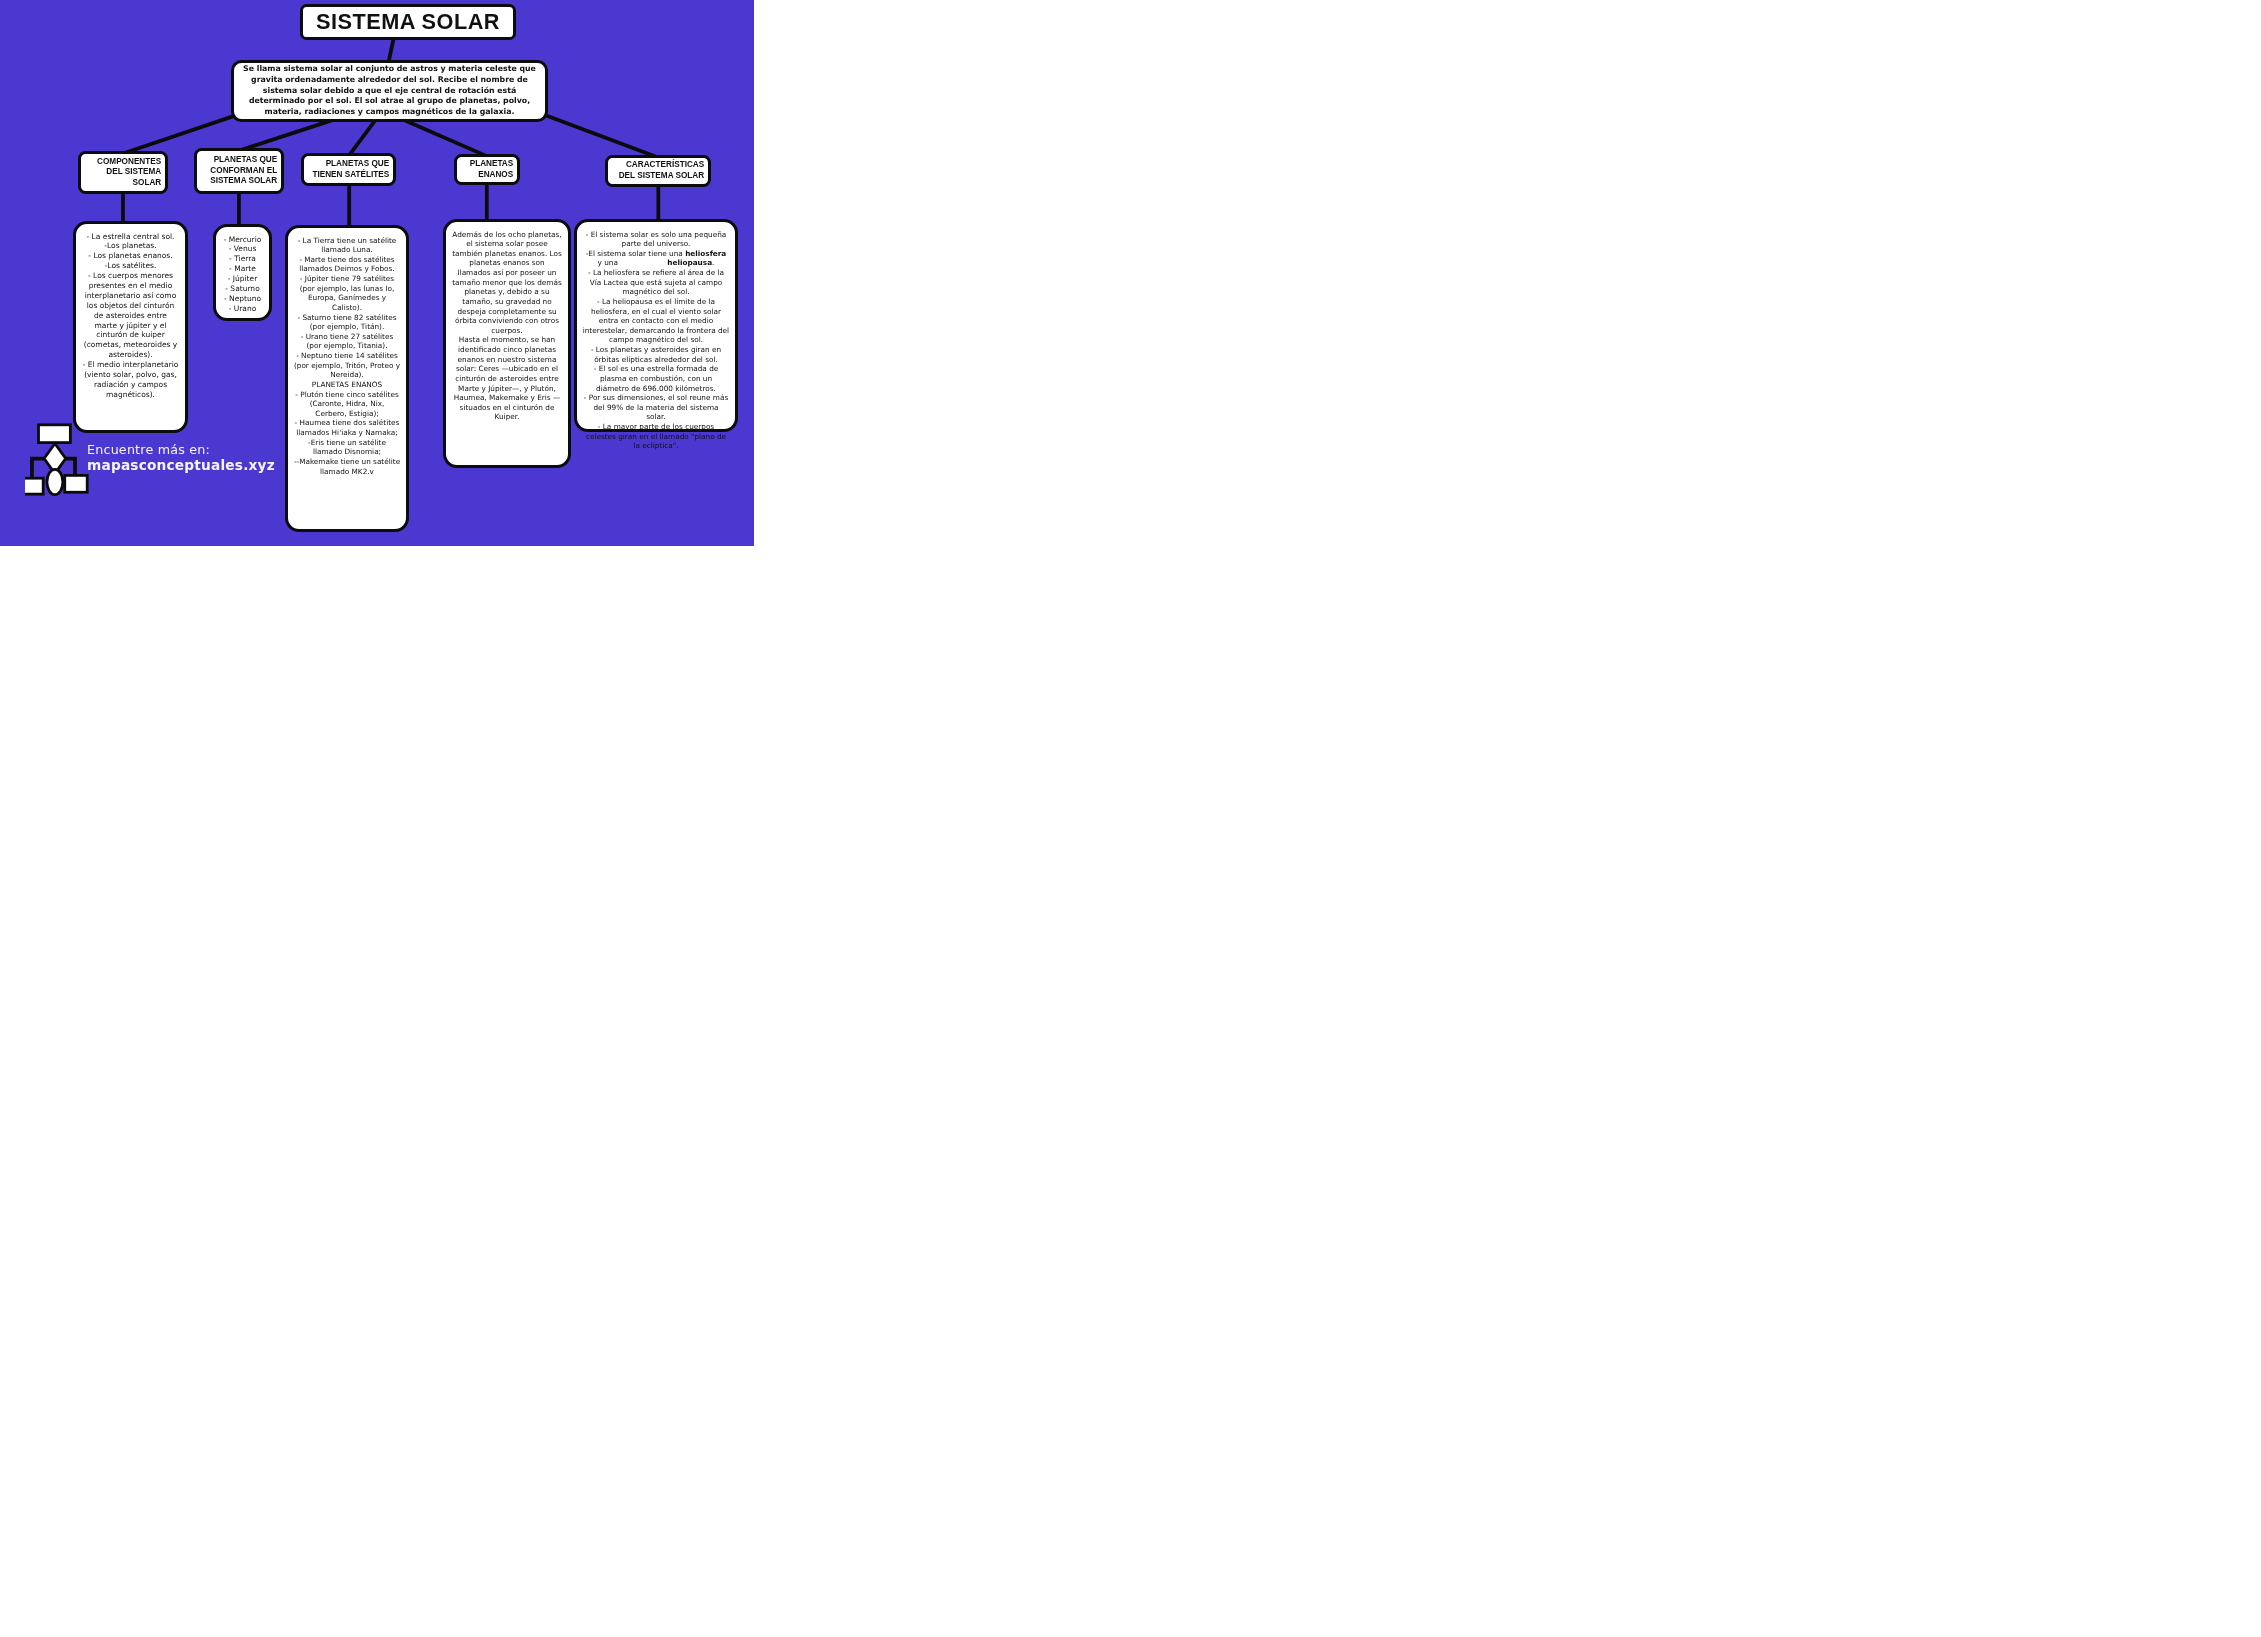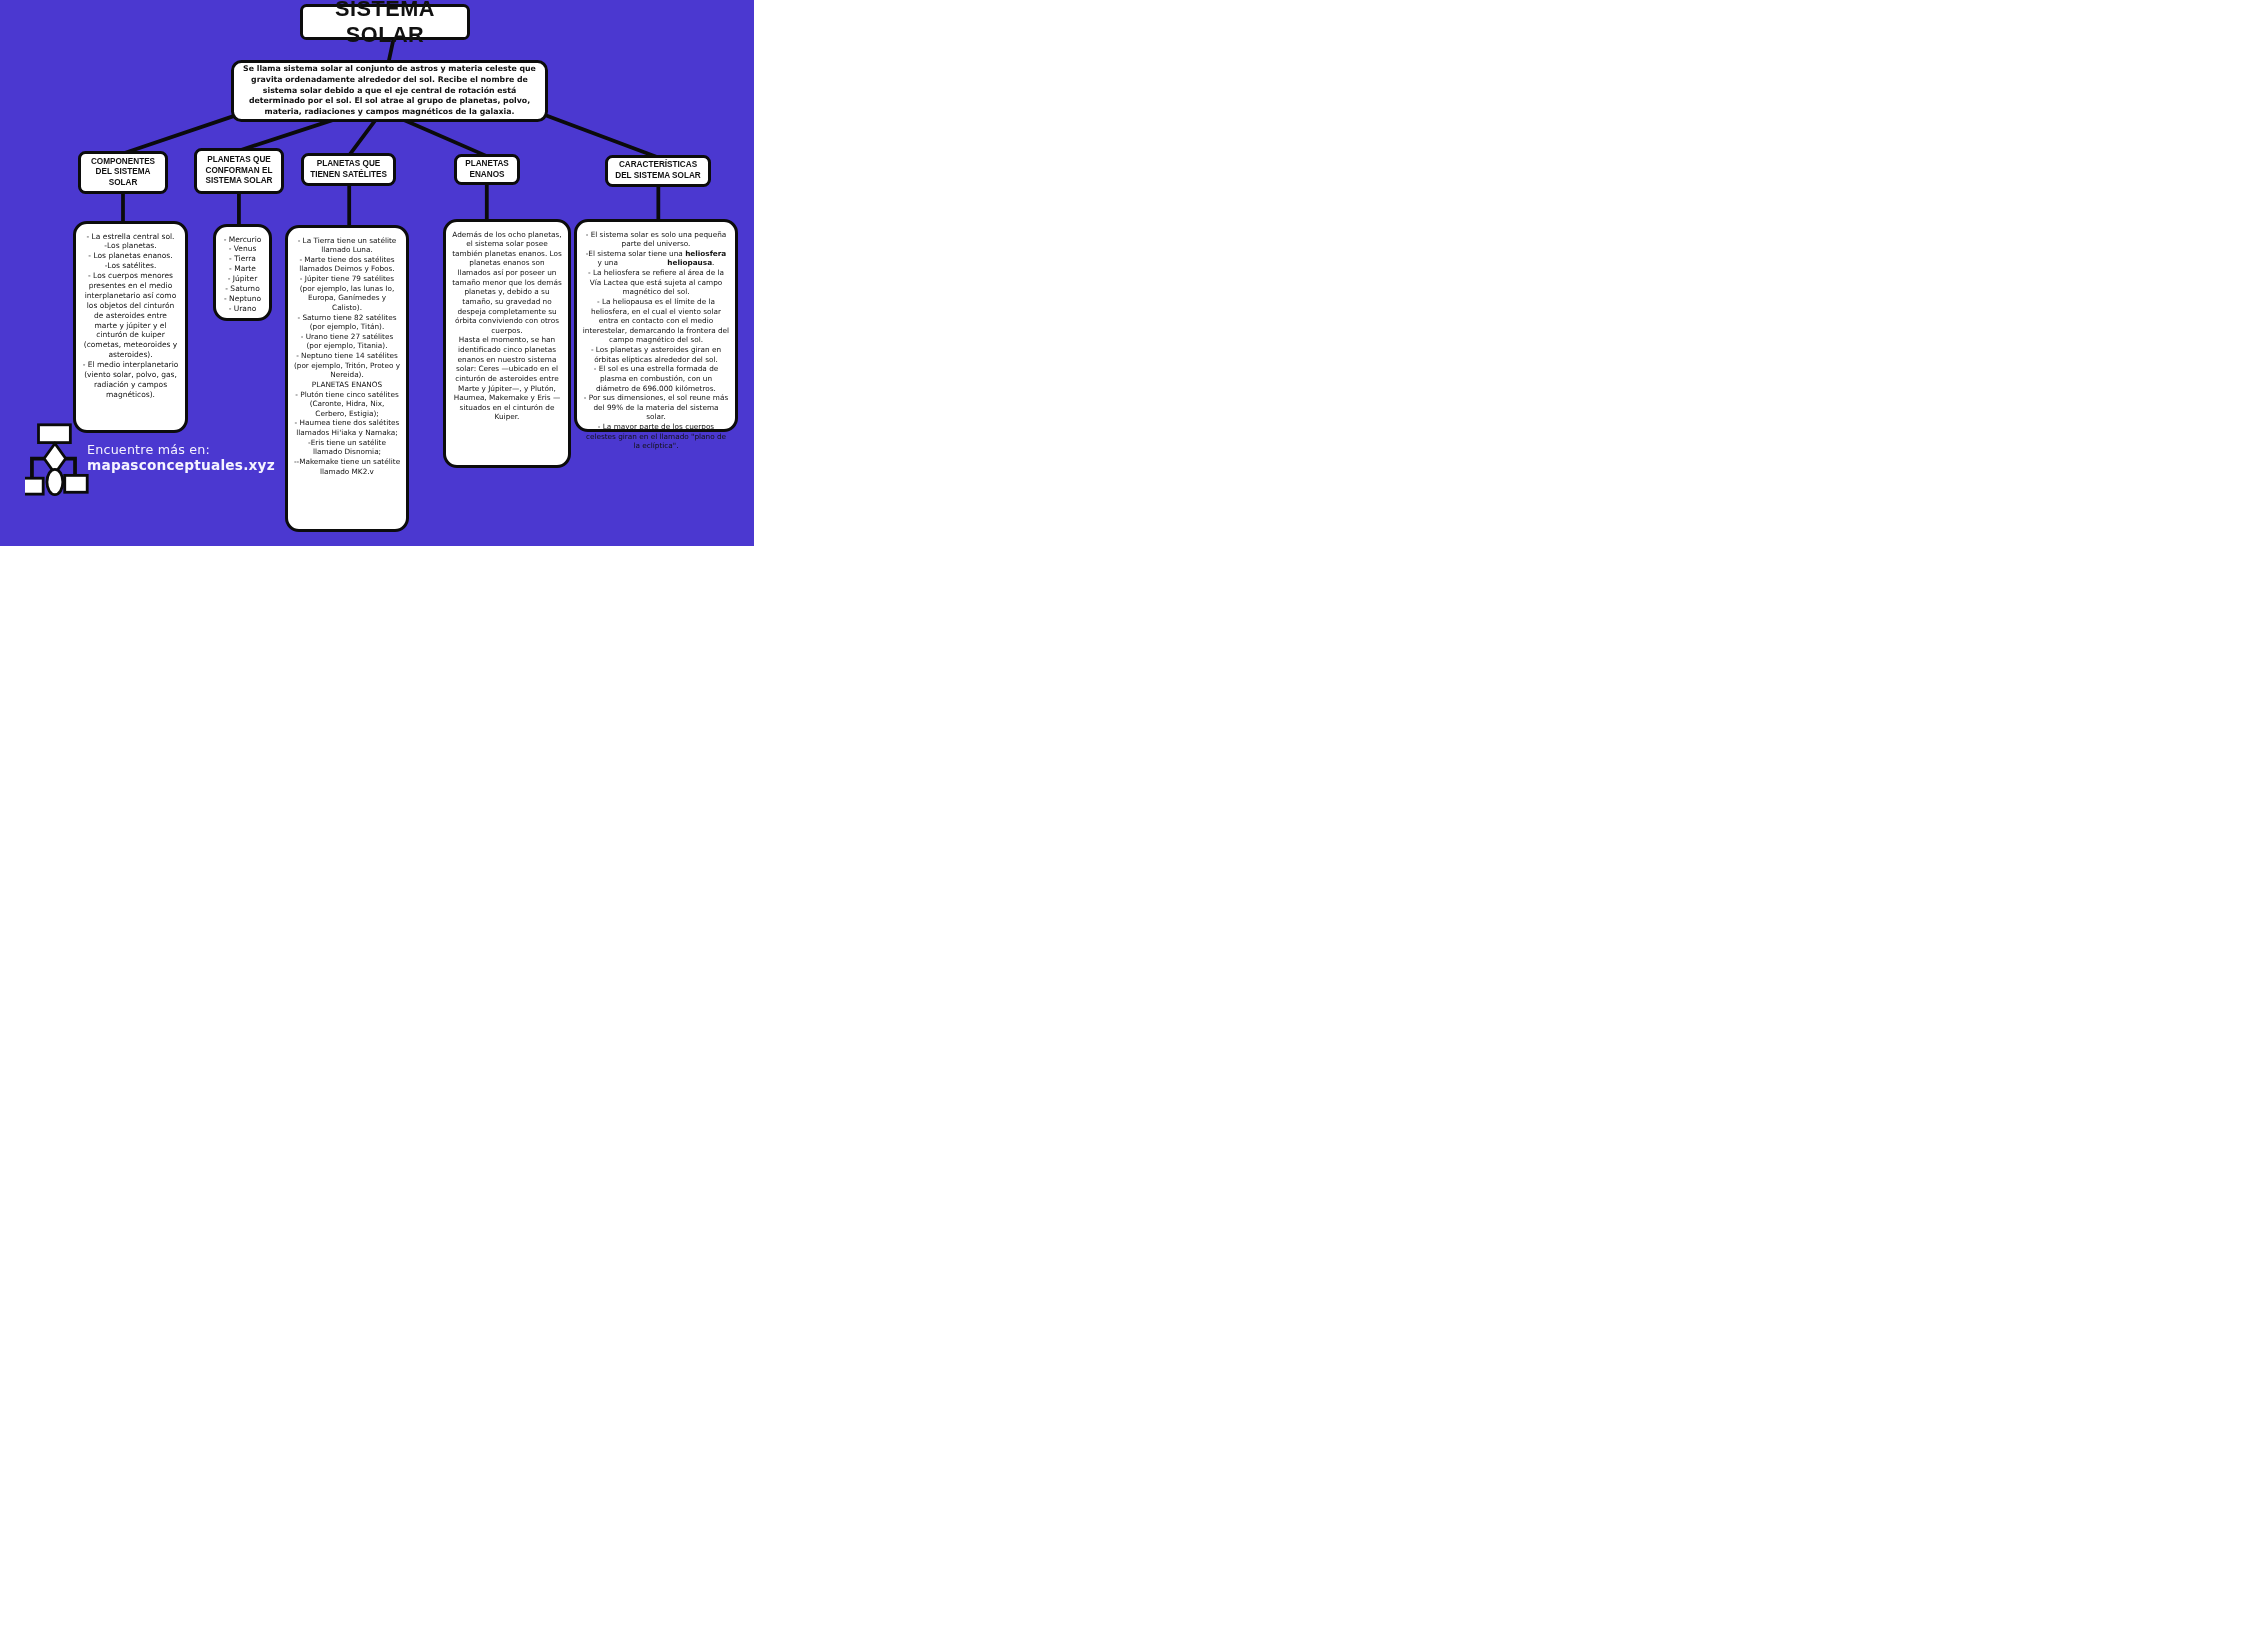--- a/index.html
+++ b/index.html
@@ -5,21 +5,21 @@
   html,body{margin:0;padding:0;}
   body{font-family:"DejaVu Sans",sans-serif;}
   #canvas{position:relative;width:754px;height:546px;background:#4b38d0;overflow:hidden;}
   svg.underlay{position:absolute;left:0;top:0;z-index:1;}
   .node{position:absolute;z-index:2;background:#ffffff;border:3.3px solid #0c0c0c;box-sizing:border-box;
         display:flex;align-items:center;justify-content:center;text-align:center;color:#111;}
   .title-box{border-radius:6.6px;font-family:"Liberation Sans",sans-serif;font-weight:bold;
         font-size:21.7px;letter-spacing:0.5px;transform-origin:center;}
   .desc-box{border-radius:10.4px;font-size:7.8px;line-height:1.38;padding:4.7px 8.5px;font-weight:bold;}
   .header-box{border-radius:7.5px;font-family:"Liberation Sans",sans-serif;font-weight:bold;
-        font-size:8.2px;line-height:1.3;padding:2.8px 3.8px;}
+        font-size:8.2px;line-height:1.3;padding:2.8px 3.8px;text-align:right;}
   .detail-box{border-radius:14px;font-size:7.3px;line-height:1.32;padding:7.5px 5.7px;
         align-items:flex-start;}
   .detail-inner{width:100%;}
   .line{width:100%;}
   .footer{position:absolute;z-index:2;color:#f5f3ff;text-align:left;margin-top:8px;}
   .footer .f1{font-size:12.7px;font-weight:400;letter-spacing:0.2px;}
   .footer .f2{font-size:13.7px;font-weight:800;letter-spacing:0.2px;}
   .logo{position:absolute;z-index:2;}
 </style>
 </head>
@@ -36,21 +36,21 @@
       <line x1="856" y1="254" x2="1033" y2="331"></line>
       <line x1="1152" y1="242" x2="1394" y2="333"></line>
       <line x1="261" y1="408" x2="261" y2="474"></line>
       <line x1="507" y1="408" x2="507" y2="480"></line>
       <line x1="741" y1="390" x2="741" y2="482"></line>
       <line x1="1033" y1="389" x2="1033" y2="469"></line>
       <line x1="1397" y1="393" x2="1397" y2="469"></line>
     </g>
   </svg>
 
-  <div class="node title-box" style="left:300px;top:3.8px;width:170px;height:36px;">SISTEMA SOLAR</div>
+  <div class="node title-box" style="left:300px;top:3.8px;width:216px;height:36px;">SISTEMA SOLAR</div>
 
   <div class="node desc-box" style="left:231px;top:60px;width:317px;height:62px;">Se llama sistema solar al conjunto de astros y materia celeste que gravita ordenadamente alrededor del sol. Recibe el nombre de sistema solar debido a que el eje central de rotación está determinado por el sol. El sol atrae al grupo de planetas, polvo, materia, radiaciones y campos magnéticos de la galaxia.</div>
 
   <div class="node header-box" style="left:78px;top:151px;width:90px;height:43px;">COMPONENTES DEL SISTEMA SOLAR</div>
   <div class="node header-box" style="left:194px;top:148px;width:90px;height:46px;">PLANETAS QUE CONFORMAN EL SISTEMA SOLAR</div>
   <div class="node header-box" style="left:301px;top:153px;width:95px;height:33px;">PLANETAS QUE TIENEN SATÉLITES</div>
   <div class="node header-box" style="left:454px;top:154px;width:66px;height:31px;">PLANETAS ENANOS</div>
   <div class="node header-box" style="left:605px;top:155px;width:106px;height:32px;">CARACTERÍSTICAS DEL SISTEMA SOLAR</div>
 
   <div class="node detail-box" style="left:73px;top:221px;width:115px;height:212px;font-size:7.5px;">

